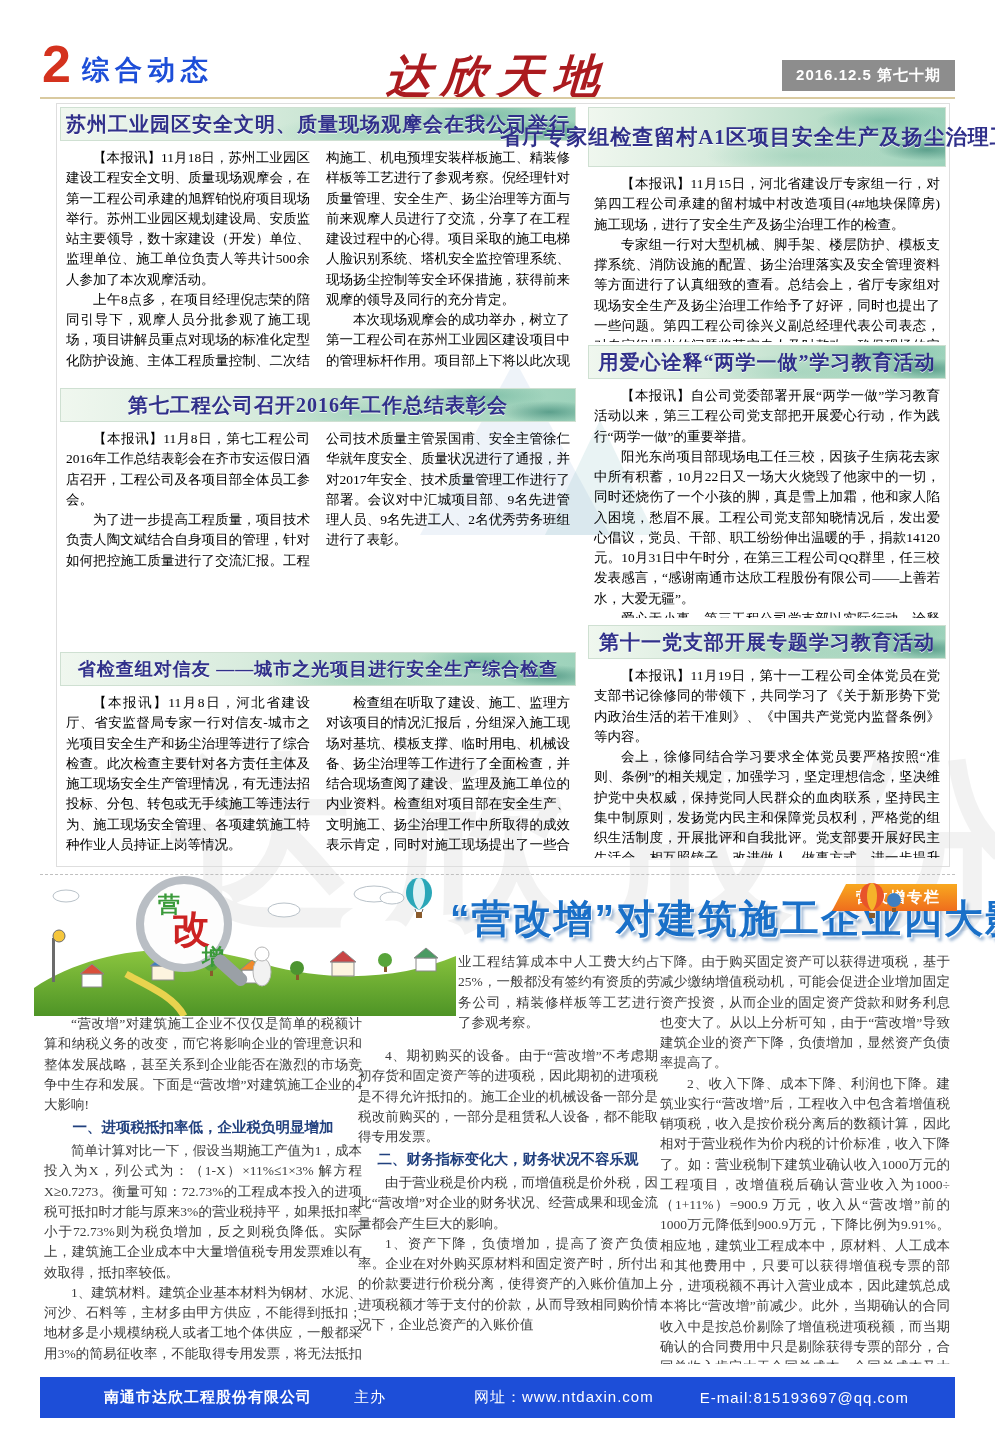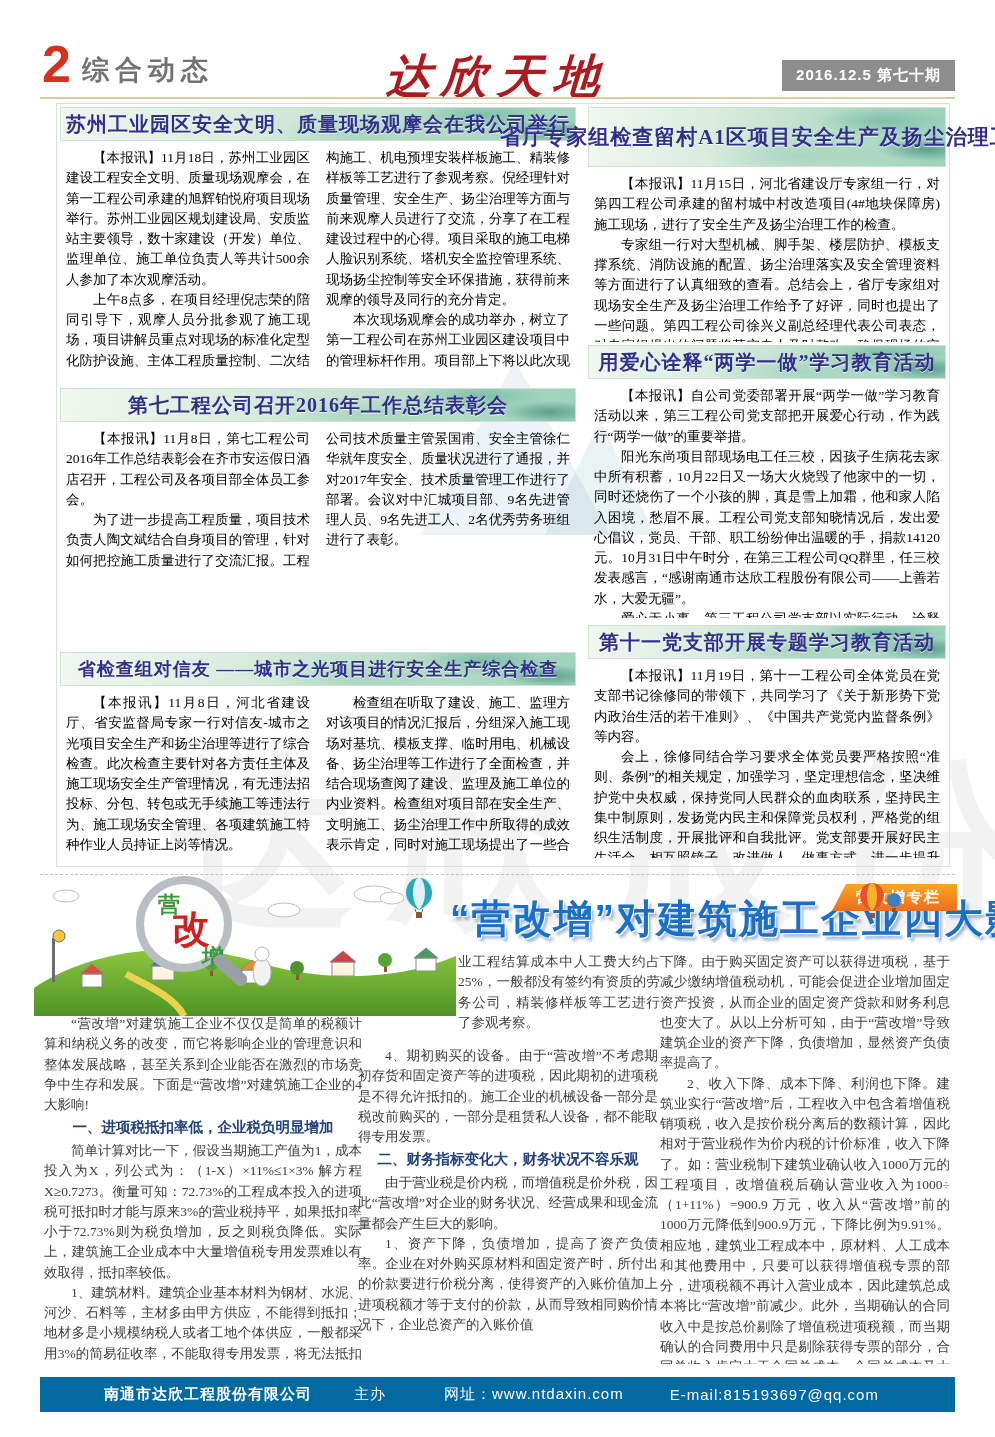--- a/index.html
+++ b/index.html
@@ -15,21 +15,21 @@
     border-bottom:175px solid rgba(120,165,205,0.13);}
   .wm-tri2{position:absolute;left:545px;top:420px;width:0;height:0;z-index:0;
     border-left:55px solid transparent;border-right:55px solid transparent;
     border-bottom:115px solid rgba(70,160,165,0.12);}
 
   
   .hdr{position:absolute;left:0;top:0;width:100%;height:100px;z-index:2;}
   .pagenum{position:absolute;left:42px;top:38px;font-size:52px;line-height:52px;
     font-weight:bold;color:#d4321e;font-family:"Liberation Sans",sans-serif;}
   .section-name{position:absolute;left:82px;top:52px;font-size:27px;font-weight:bold;
-    letter-spacing:6px;color:#737373;}
+    letter-spacing:6px;color:#1d4ed8;}
   .masthead{position:absolute;left:0;top:46px;width:100%;text-align:center;
     font-size:46px;font-weight:bold;font-style:italic;color:#ab1b1f;letter-spacing:10px;
     transform:skewX(-3deg);font-family:"Liberation Serif",serif;}
   .issue{position:absolute;right:40px;top:60px;background:#8d8d8d;color:#fff;
     font-size:15px;font-weight:bold;padding:6px 14px;letter-spacing:1px;
     font-family:"Liberation Sans",sans-serif;}
   .hdr-line{position:absolute;left:40px;right:40px;top:97px;border-top:2px solid #d9caa0;}
 
   
   .frame{position:absolute;left:56px;top:103px;width:892px;height:762px;
@@ -81,26 +81,26 @@
   #balloon-right{left:858px;top:882px;}
 
   .sp-col{position:absolute;z-index:2;overflow:hidden;text-align:justify;color:#3c3c3c;
     font-size:13.5px;line-height:1.5;}
   #sp-midtop{left:458px;top:952px;width:202px;height:96px;}
   #sp-right{left:660px;top:952px;width:290px;height:412px;}
   #sp-left{left:44px;top:1014px;width:318px;height:346px;}
   #sp-mid{left:358px;top:1046px;width:300px;height:316px;}
 
   
-  .footer{position:absolute;left:40px;right:40px;top:1377px;height:35px;z-index:3;
-    background:#0369a1;color:#fff;display:flex;align-items:center;
+  .footer{position:absolute;left:40px;right:40px;top:1377px;height:41px;z-index:3;
+    background:#1d4ed8;color:#fff;display:flex;align-items:center;
     font-size:15px;font-family:"Liberation Sans",sans-serif;letter-spacing:1px;}
   .footer .f-company{margin-left:64px;font-weight:bold;}
   .footer .f-host{margin-left:42px;}
-  .footer .f-site{margin-left:58px;}
+  .footer .f-site{margin-left:88px;}
   .footer .f-mail{margin-left:46px;}
 </style>
 </head>
 <body>
 
 <div id="page">
 
   <div class="wm-text">达欣股份</div>
   <div class="wm-tri"></div>
   <div class="wm-tri2"></div>

